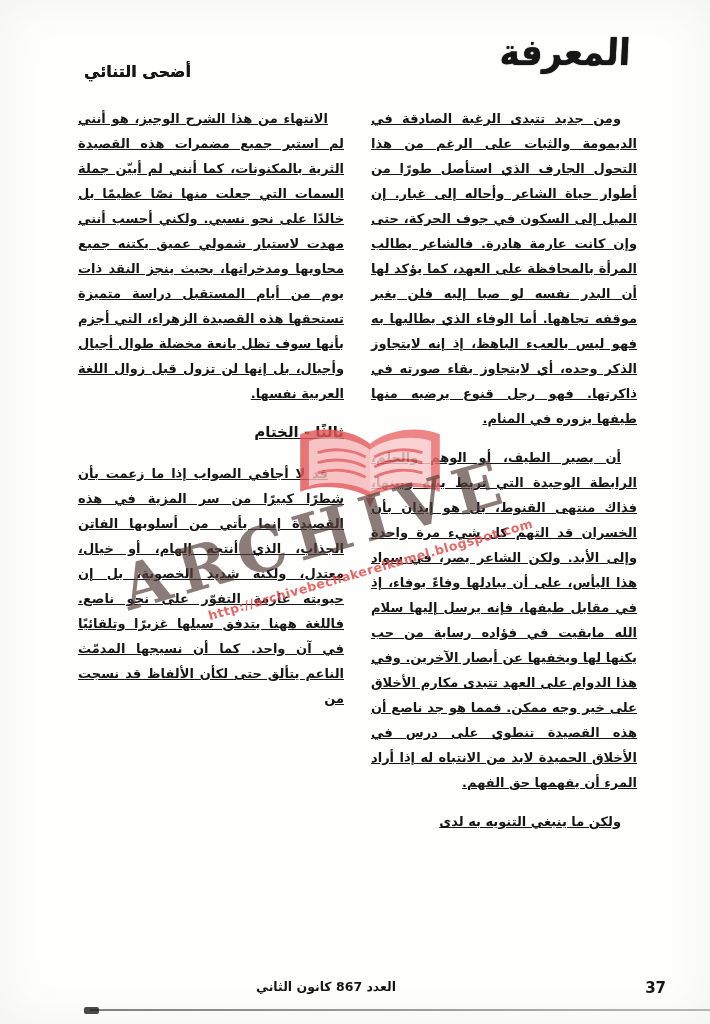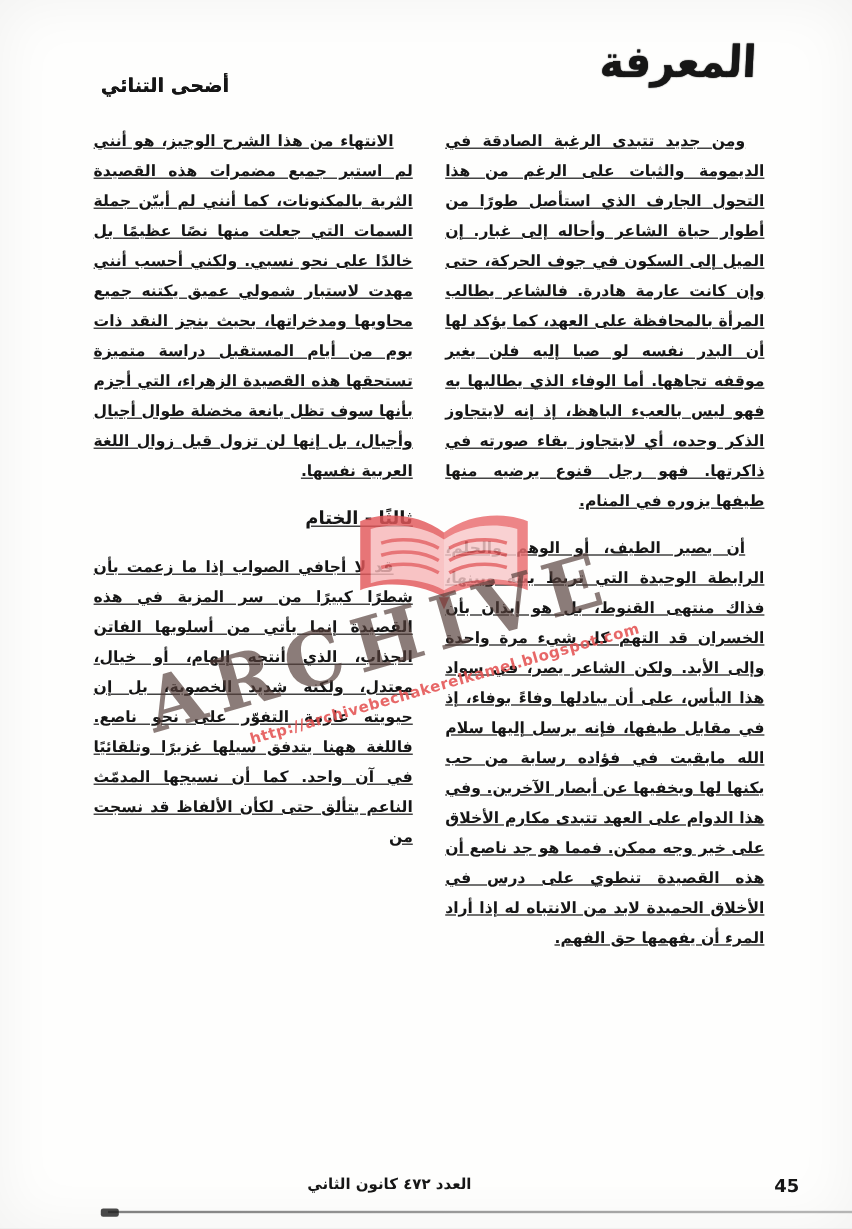--- a/index.html
+++ b/index.html
@@ -148,20 +148,21 @@
 
 <div class="page">
 
   <div class="magazine-logo">المعرفة</div>
   <div class="article-title">أضحى التنائي</div>
 
   <main class="content">
     <section class="col">
       <p>ومن جديد تتبدى الرغبة الصادقة في الديمومة والثبات على الرغم من هذا التحول الجارف الذي استأصل طورًا من أطوار حياة الشاعر وأحاله إلى غبار. إن الميل إلى السكون في جوف الحركة، حتى وإن كانت عارمة هادرة. فالشاعر يطالب المرأة بالمحافظة على العهد، كما يؤكد لها أن البدر نفسه لو صبا إليه فلن يغير موقفه تجاهها. أما الوفاء الذي يطالبها به فهو ليس بالعبء الباهظ، إذ إنه لايتجاوز الذكر وحده، أي لايتجاوز بقاء صورته في ذاكرتها. فهو رجل قنوع يرضيه منها طيفها يزوره في المنام.</p>
       <p>أن يصير الطيف، أو الوهم والحلم، الرابطة الوحيدة التي تربط بينه وبينها، فذاك منتهى القنوط، بل هو إيذان بأن الخسران قد التهم كل شيء مرة واحدة وإلى الأبد. ولكن الشاعر يصر، في سواد هذا اليأس، على أن يبادلها وفاءً بوفاء، إذ في مقابل طيفها، فإنه يرسل إليها سلام الله مابقيت في فؤاده رسابة من حب يكنها لها ويخفيها عن أبصار الآخرين. وفي هذا الدوام على العهد تتبدى مكارم الأخلاق على خير وجه ممكن. فمما هو جد ناصع أن هذه القصيدة تنطوي على درس في الأخلاق الحميدة لابد من الانتباه له إذا أراد المرء أن يفهمها حق الفهم.</p>
+      <p>ولكن ما ينبغي التنويه به لدى</p>
     </section>
     <section class="col">
       <p>الانتهاء من هذا الشرح الوجيز، هو أنني لم استبر جميع مضمرات هذه القصيدة الثرية بالمكنونات، كما أنني لم أبيّن جملة السمات التي جعلت منها نصًا عظيمًا بل خالدًا على نحو نسبي. ولكني أحسب أنني مهدت لاستبار شمولي عميق يكتنه جميع محاويها ومدخراتها، بحيث ينجز النقد ذات يوم من أيام المستقبل دراسة متميزة تستحقها هذه القصيدة الزهراء، التي أجزم بأنها سوف تظل يانعة مخضلة طوال أجيال وأجيال، بل إنها لن تزول قبل زوال اللغة العربية نفسها.</p>
       <h3 class="section-heading">ثالثًا - الختام</h3>
       <p>قد لا أجافي الصواب إذا ما زعمت بأن شطرًا كبيرًا من سر المزية في هذه القصيدة إنما يأتي من أسلوبها الفاتن الجذاب، الذي أنتجه إلهام، أو خيال، معتدل، ولكنه شديد الخصوبة، بل إن حيويته عارمة التفوّر على نحو ناصع. فاللغة ههنا يتدفق سيلها غزيرًا وتلقائيًا في آن واحد. كما أن نسيجها المدمّث الناعم يتألق حتى لكأن الألفاظ قد نسجت من</p>
     </section>
   </main>
 
   <div class="watermark">
     <svg class="wm-book" width="160" height="100" viewBox="0 0 220 132" aria-hidden="true">
@@ -176,19 +177,19 @@
         <path d="M116 48 C134 38 160 35 182 42" stroke="#e2575a" stroke-width="4" fill="none"></path>
         <path d="M116 62 C134 52 160 49 182 56" stroke="#e2575a" stroke-width="4" fill="none"></path>
         <path d="M116 76 C134 66 160 63 182 70" stroke="#e2575a" stroke-width="4" fill="none"></path>
         <path d="M104 104 L110 118 L116 104 Z" fill="#d94b4e"></path>
       </g>
     </svg>
     <div class="wm-text">ARCHIVE</div>
     <div class="wm-url">http://archivebechakerelkamel.blogspot.com</div>
   </div>
 
-  <div class="footer-issue">العدد ٤٧٢ كانون الثاني</div>
-  <div class="page-number">45</div>
+  <div class="footer-issue">العدد 867 كانون الثاني</div>
+  <div class="page-number">37</div>
 
   <div class="scan-line"></div>
   <div class="scan-blob"></div>
 
 </div>
 
 </body></html>

